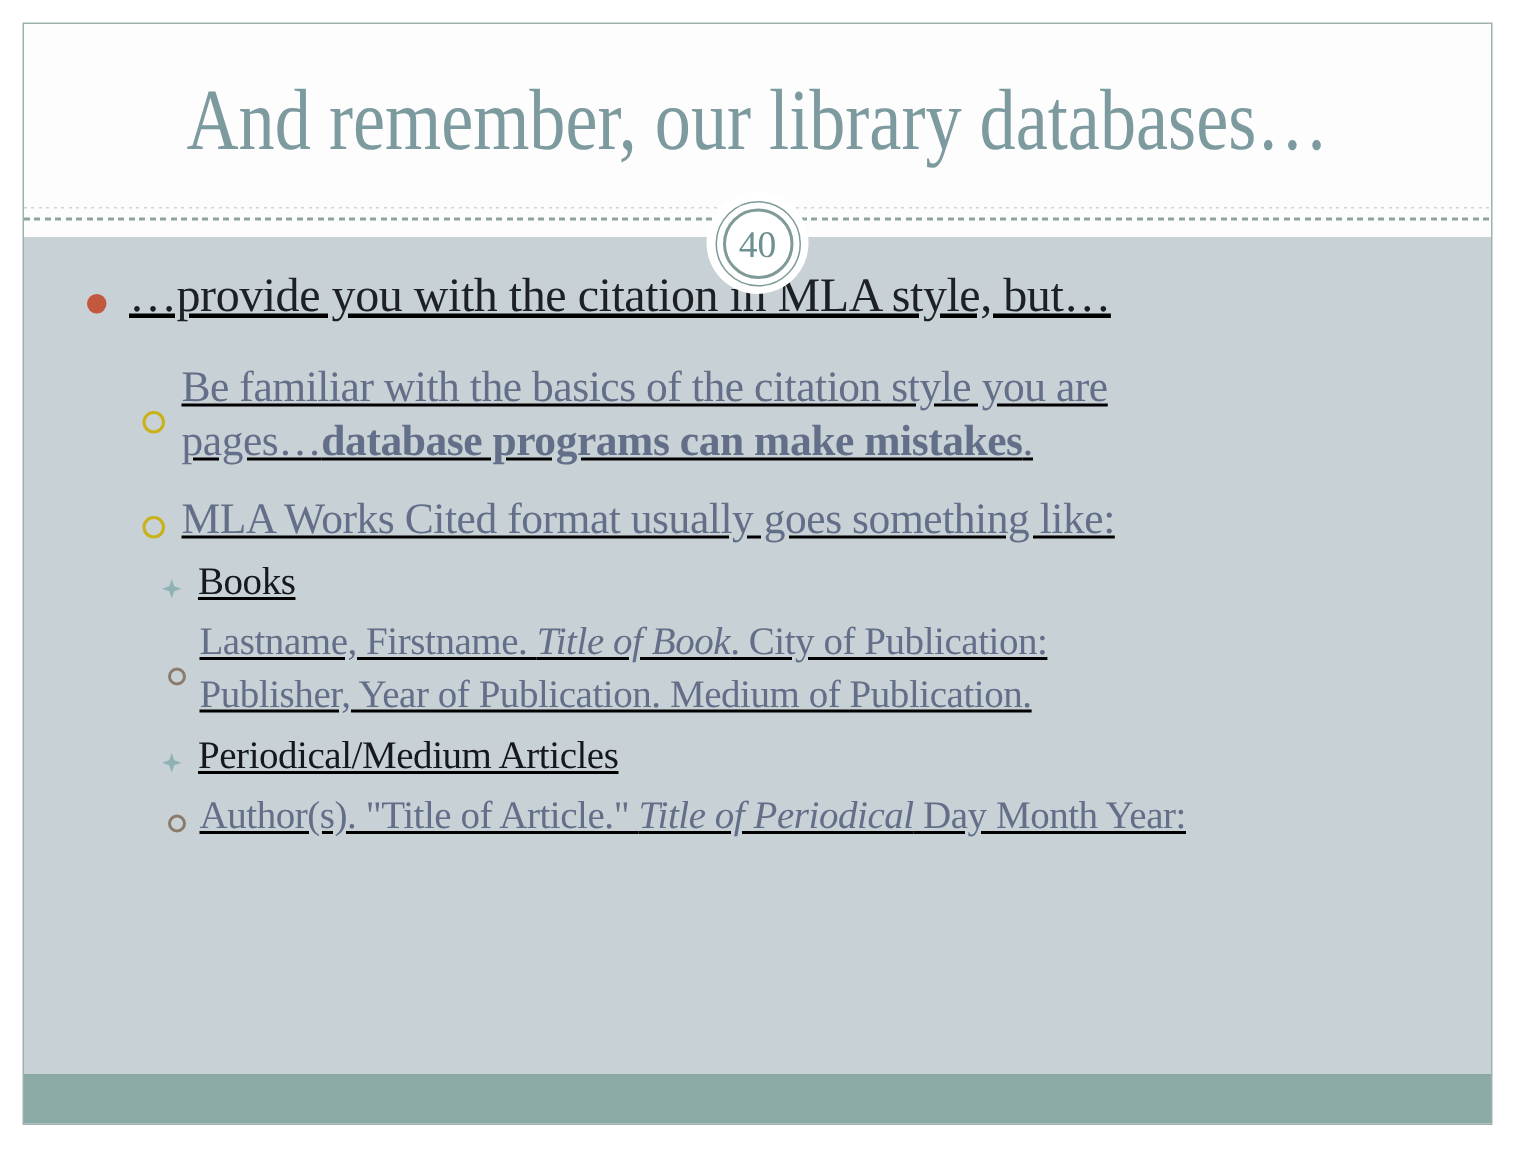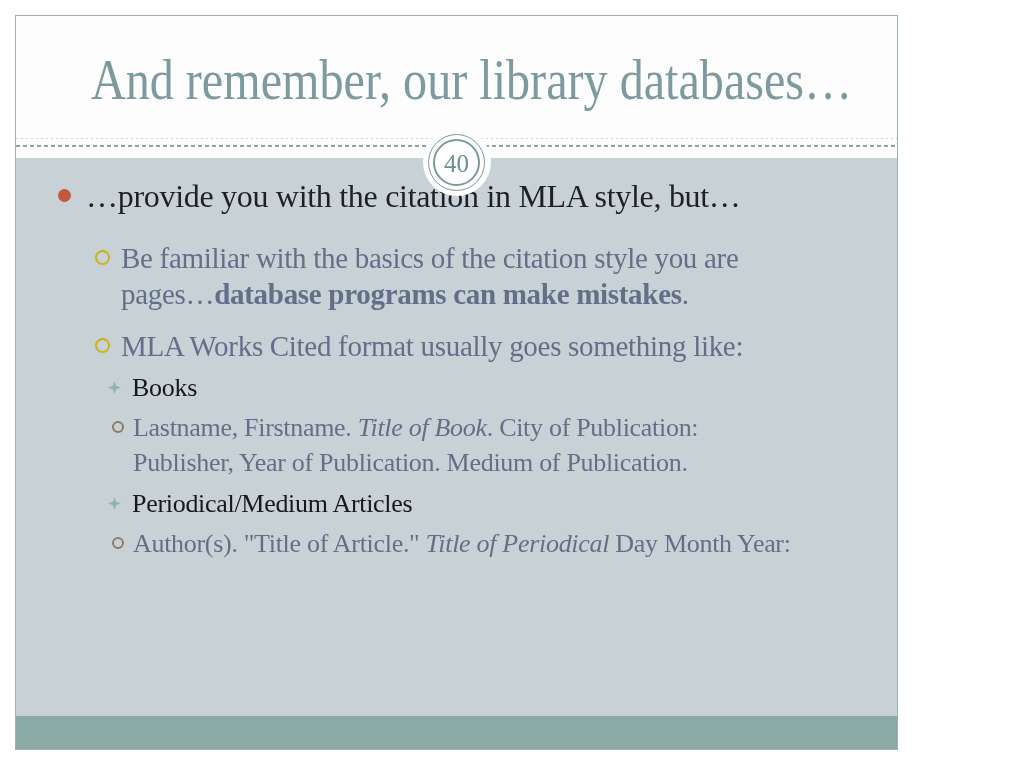--- a/index.html
+++ b/index.html
@@ -2,21 +2,21 @@
 <html><head>
 <meta charset="utf-8">
 <style>
   * { margin: 0; padding: 0; box-sizing: border-box; }
   html, body { width: 1024px; height: 768px; background: #ffffff; overflow: hidden;
     font-family: "Liberation Serif", serif; }
 
   .page { position: relative; width: 1024px; height: 768px; background: #ffffff; }
 
   .slide {
-    position: absolute; left: 15px; top: 15px; width: 883px; height: 735px;
+    position: absolute; left: 15px; top: 15px; width: 980px; height: 735px;
     background: #ffffff; border: 1px solid #9FB1AE;
     display: flex; flex-direction: column;
   }
 
   
   .header { position: relative; height: 142px; background: #FDFDFE; flex: 0 0 auto; }
   .title {
     padding-top: 32px; text-align: center;
     font-size: 58px; line-height: 64px; color: #7D9B9E;
     white-space: nowrap; transform: scaleX(0.83); transform-origin: 50% 50%;
@@ -45,21 +45,21 @@
     display: flex; align-items: center; justify-content: center;
   }
   .badge-number { font-size: 25px; color: #6E9092; line-height: 1; padding-top: 2px; }
 
   
   .content {
     flex: 1 1 auto; background: #C8D1D6; padding-top: 18px;
     letter-spacing: -0.3px; overflow: hidden;
   }
 
-  .bullet-row { display: flex; align-items: flex-start; }
+  .bullet-row { display: flex; align-items: center; text-decoration: underline; }
   .marker { flex: 0 0 auto; display: inline-flex; }
 
   .level1 { padding-left: 42px; margin-top: 0; }
   .level2 { padding-left: 79px; margin-top: 16px; }
   .level3 { padding-left: 92px; margin-top: 8px; }
   .level4 { padding-left: 96px; margin-top: 6px; }
   .level1 + .level2 { margin-top: 24px; }
   .level4 + .level3 { margin-top: 8px; }
 
   .m1 { width: 28px; margin-top: 13px; }

